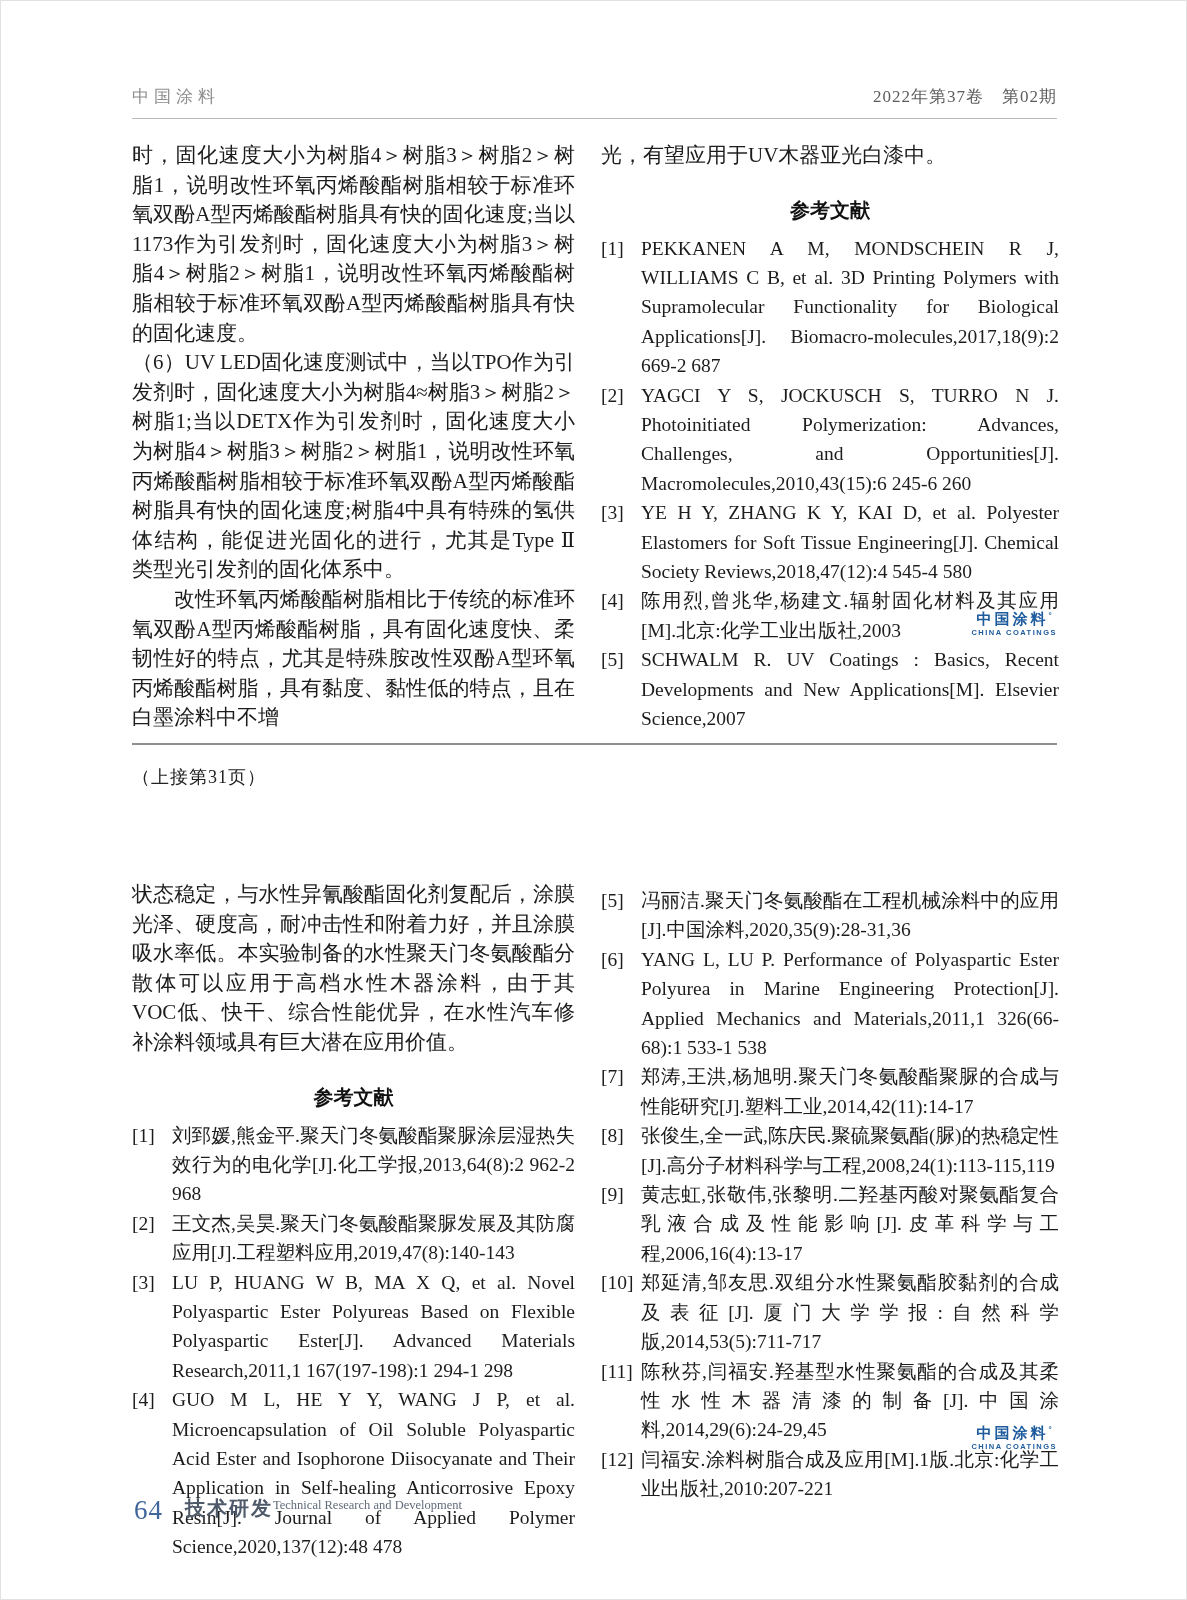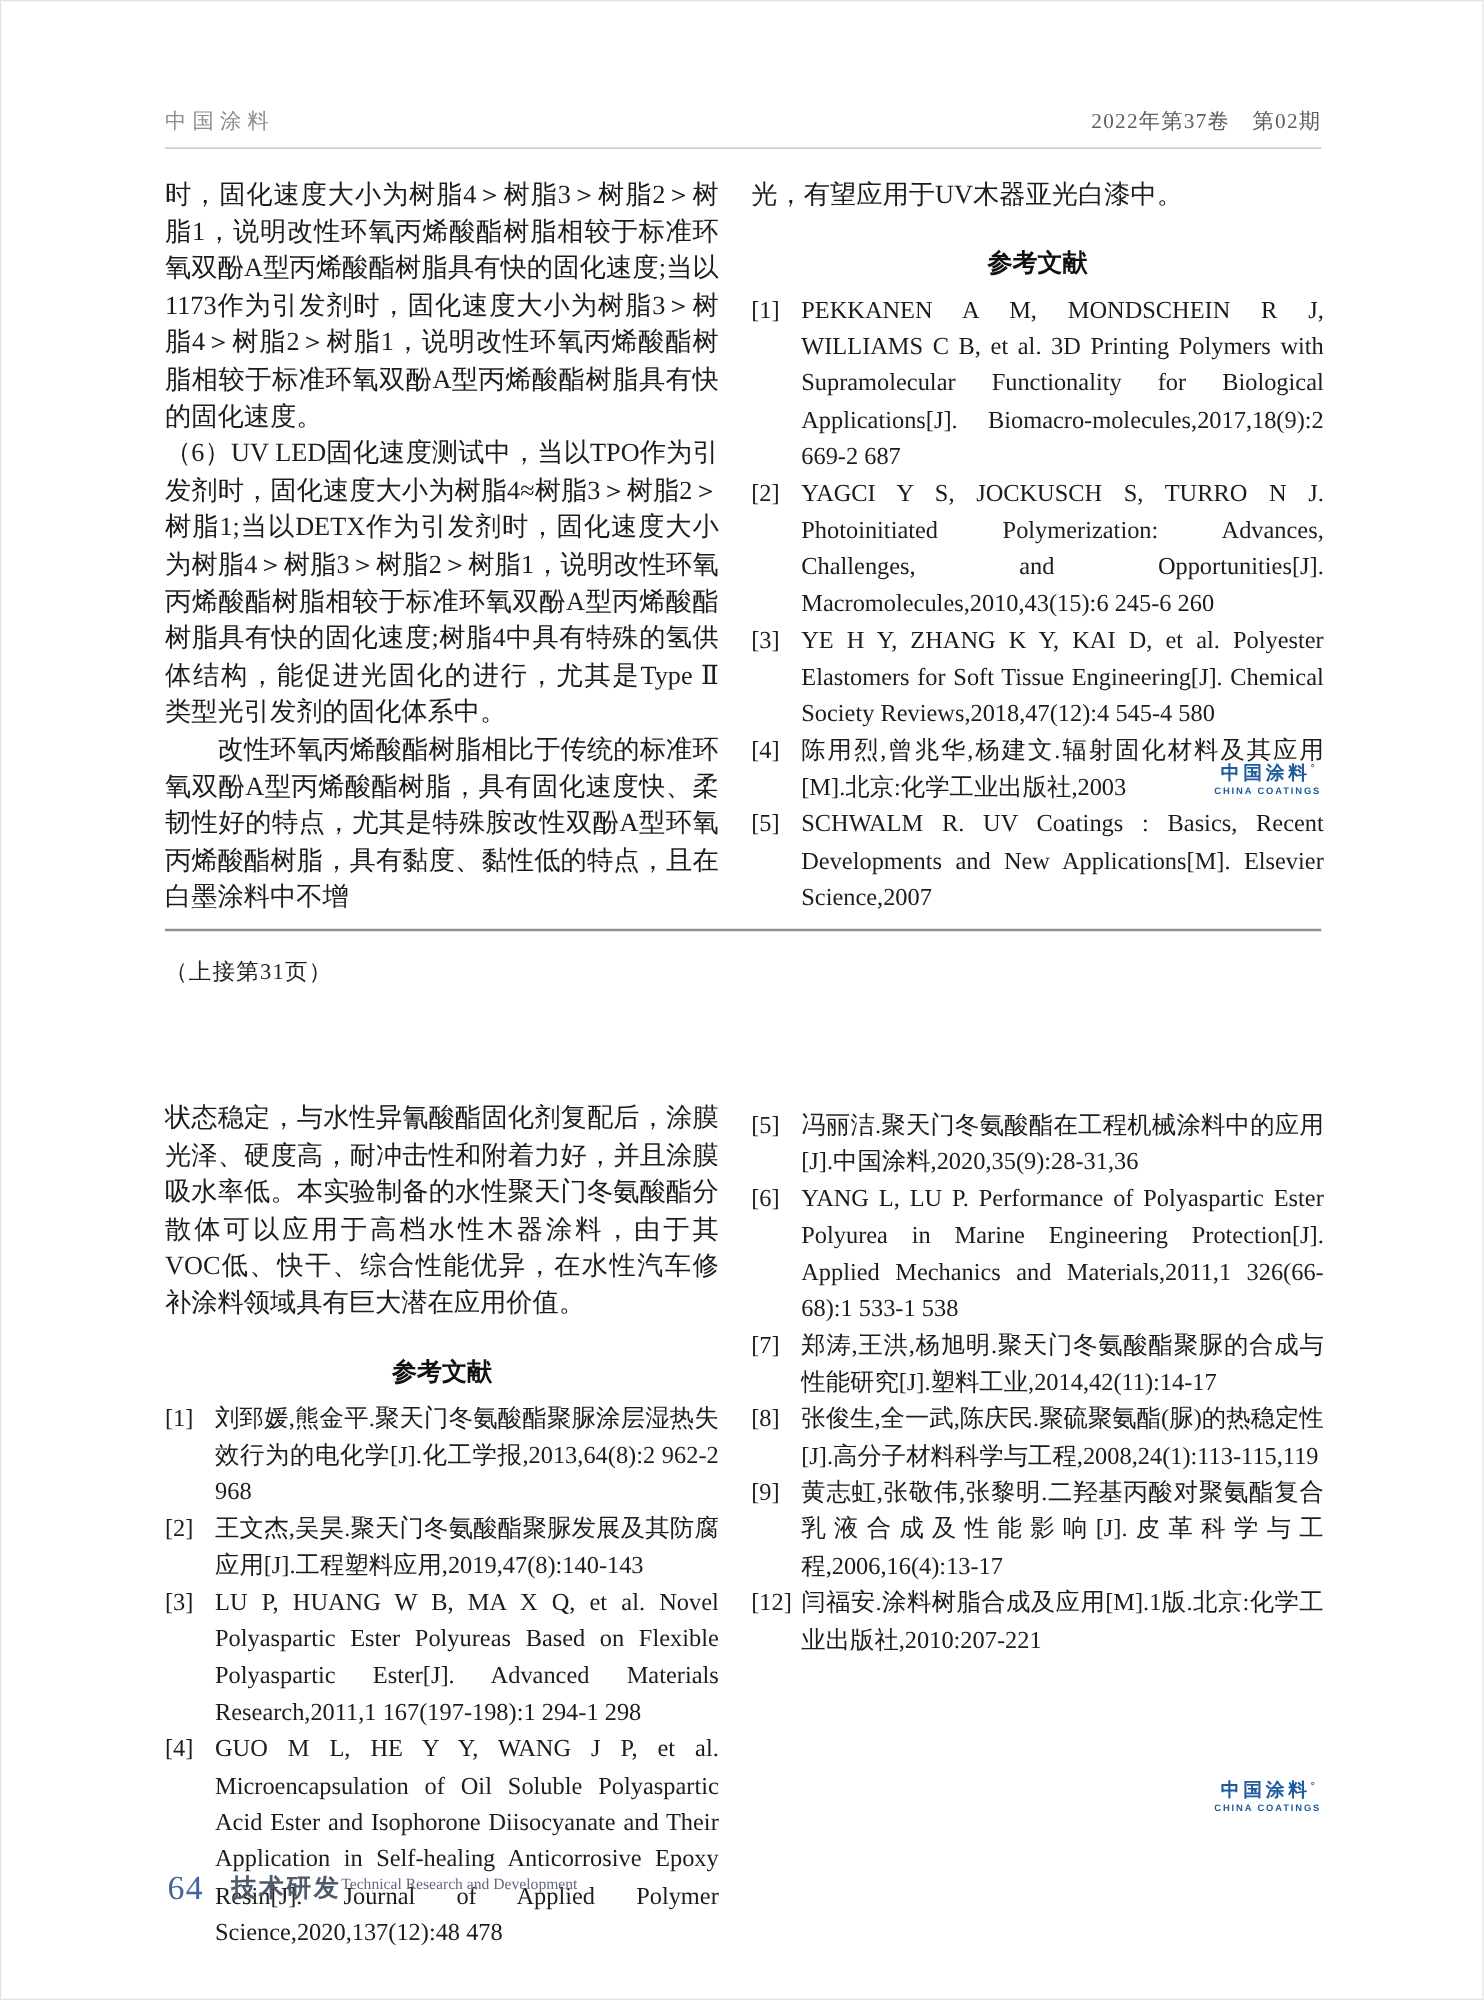--- a/index.html
+++ b/index.html
@@ -73,21 +73,21 @@
     left: 131px; right: 129px; top: 742px;
     height: 2px; background: #8f8f8f;
   }
   .continued-note {
     position: absolute; left: 131px; top: 764px;
     font-size: 18px; color: #222; letter-spacing: 1px;
   }
   
   .footer {
     position: absolute; left: 133px; top: 1494px;
-    display: flex; align-items: center;
+    display: flex; align-items: flex-start;
   }
   .footer-page {
     font-size: 27px; color: #3f679b; align-self: center;
     margin-right: 10px; letter-spacing: 1px;
   }
   .footer-bar { width: 3px; background: #28588b; margin-right: 9px; }
   .footer-titles { display: flex; flex-direction: row; justify-content: center; }
   .footer-cn {
     font-family: "Liberation Sans", "DejaVu Sans", sans-serif;
     font-weight: bold; font-size: 20px; color: #4e5a69; letter-spacing: 2px;
@@ -186,20 +186,28 @@
           <span class="ref-marker">[7]</span>
           <span class="ref-text">郑涛,王洪,杨旭明.聚天门冬氨酸酯聚脲的合成与性能研究[J].塑料工业,2014,42(11):14-17</span>
         </div>
         <div class="ref">
           <span class="ref-marker">[8]</span>
           <span class="ref-text">张俊生,全一武,陈庆民.聚硫聚氨酯(脲)的热稳定性[J].高分子材料科学与工程,2008,24(1):113-115,119</span>
         </div>
         <div class="ref">
           <span class="ref-marker">[9]</span>
           <span class="ref-text">黄志虹,张敬伟,张黎明.二羟基丙酸对聚氨酯复合乳液合成及性能影响[J].皮革科学与工程,2006,16(4):13-17</span>
+        </div>
+        <div class="ref">
+          <span class="ref-marker">[10]</span>
+          <span class="ref-text">郑延清,邹友思.双组分水性聚氨酯胶黏剂的合成及表征[J].厦门大学学报:自然科学版,2014,53(5):711-717</span>
+        </div>
+        <div class="ref">
+          <span class="ref-marker">[11]</span>
+          <span class="ref-text">陈秋芬,闫福安.羟基型水性聚氨酯的合成及其柔性水性木器清漆的制备[J].中国涂料,2014,29(6):24-29,45</span>
         </div>
         <div class="ref">
           <span class="ref-marker">[12]</span>
           <span class="ref-text">闫福安.涂料树脂合成及应用[M].1版.北京:化学工业出版社,2010:207-221</span>
         </div>
       </div>
     </div>
   </div>
 
   <div class="logo-wrap-bottom">

